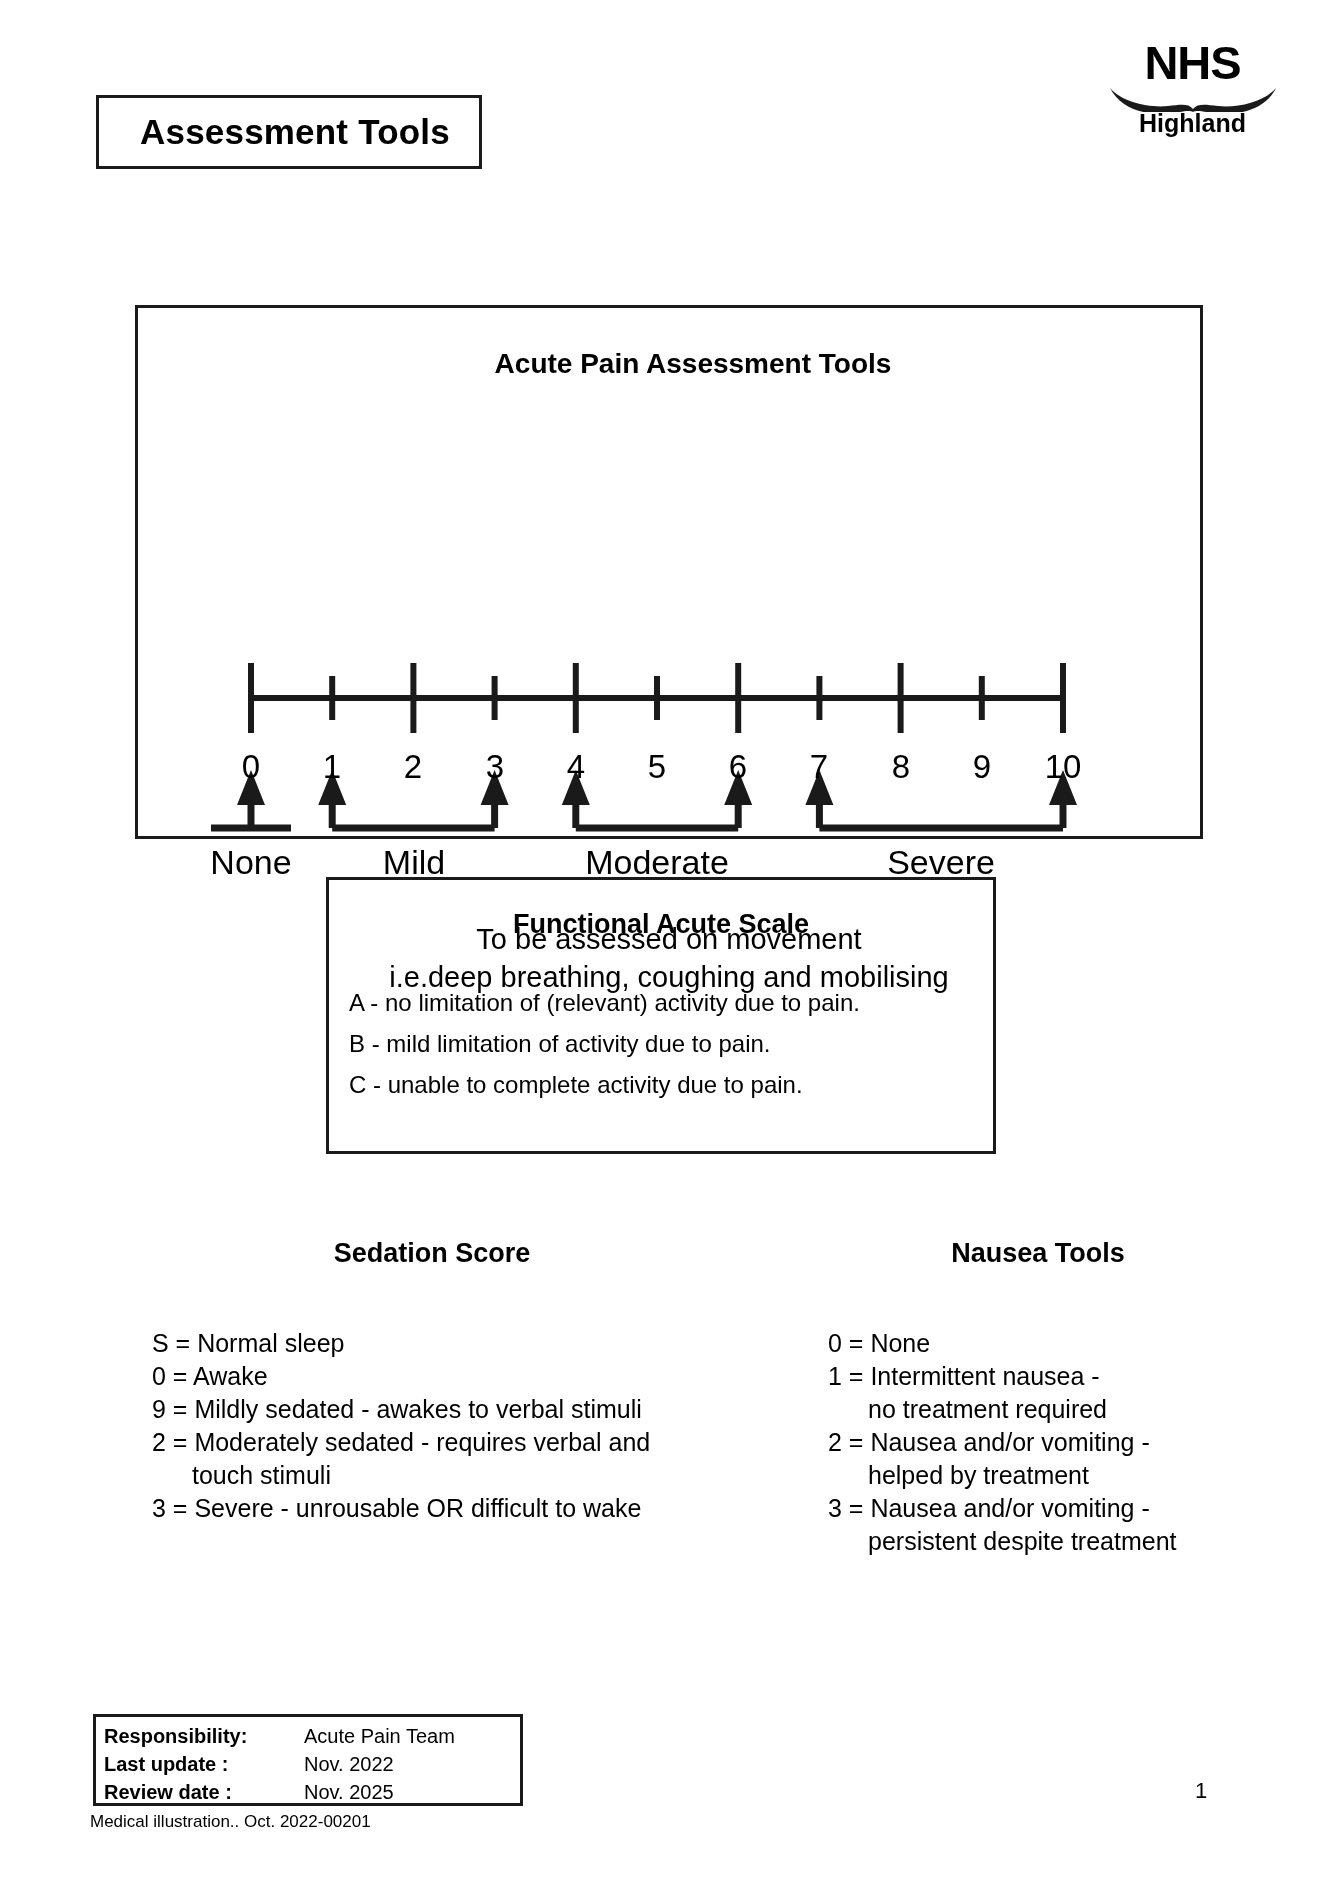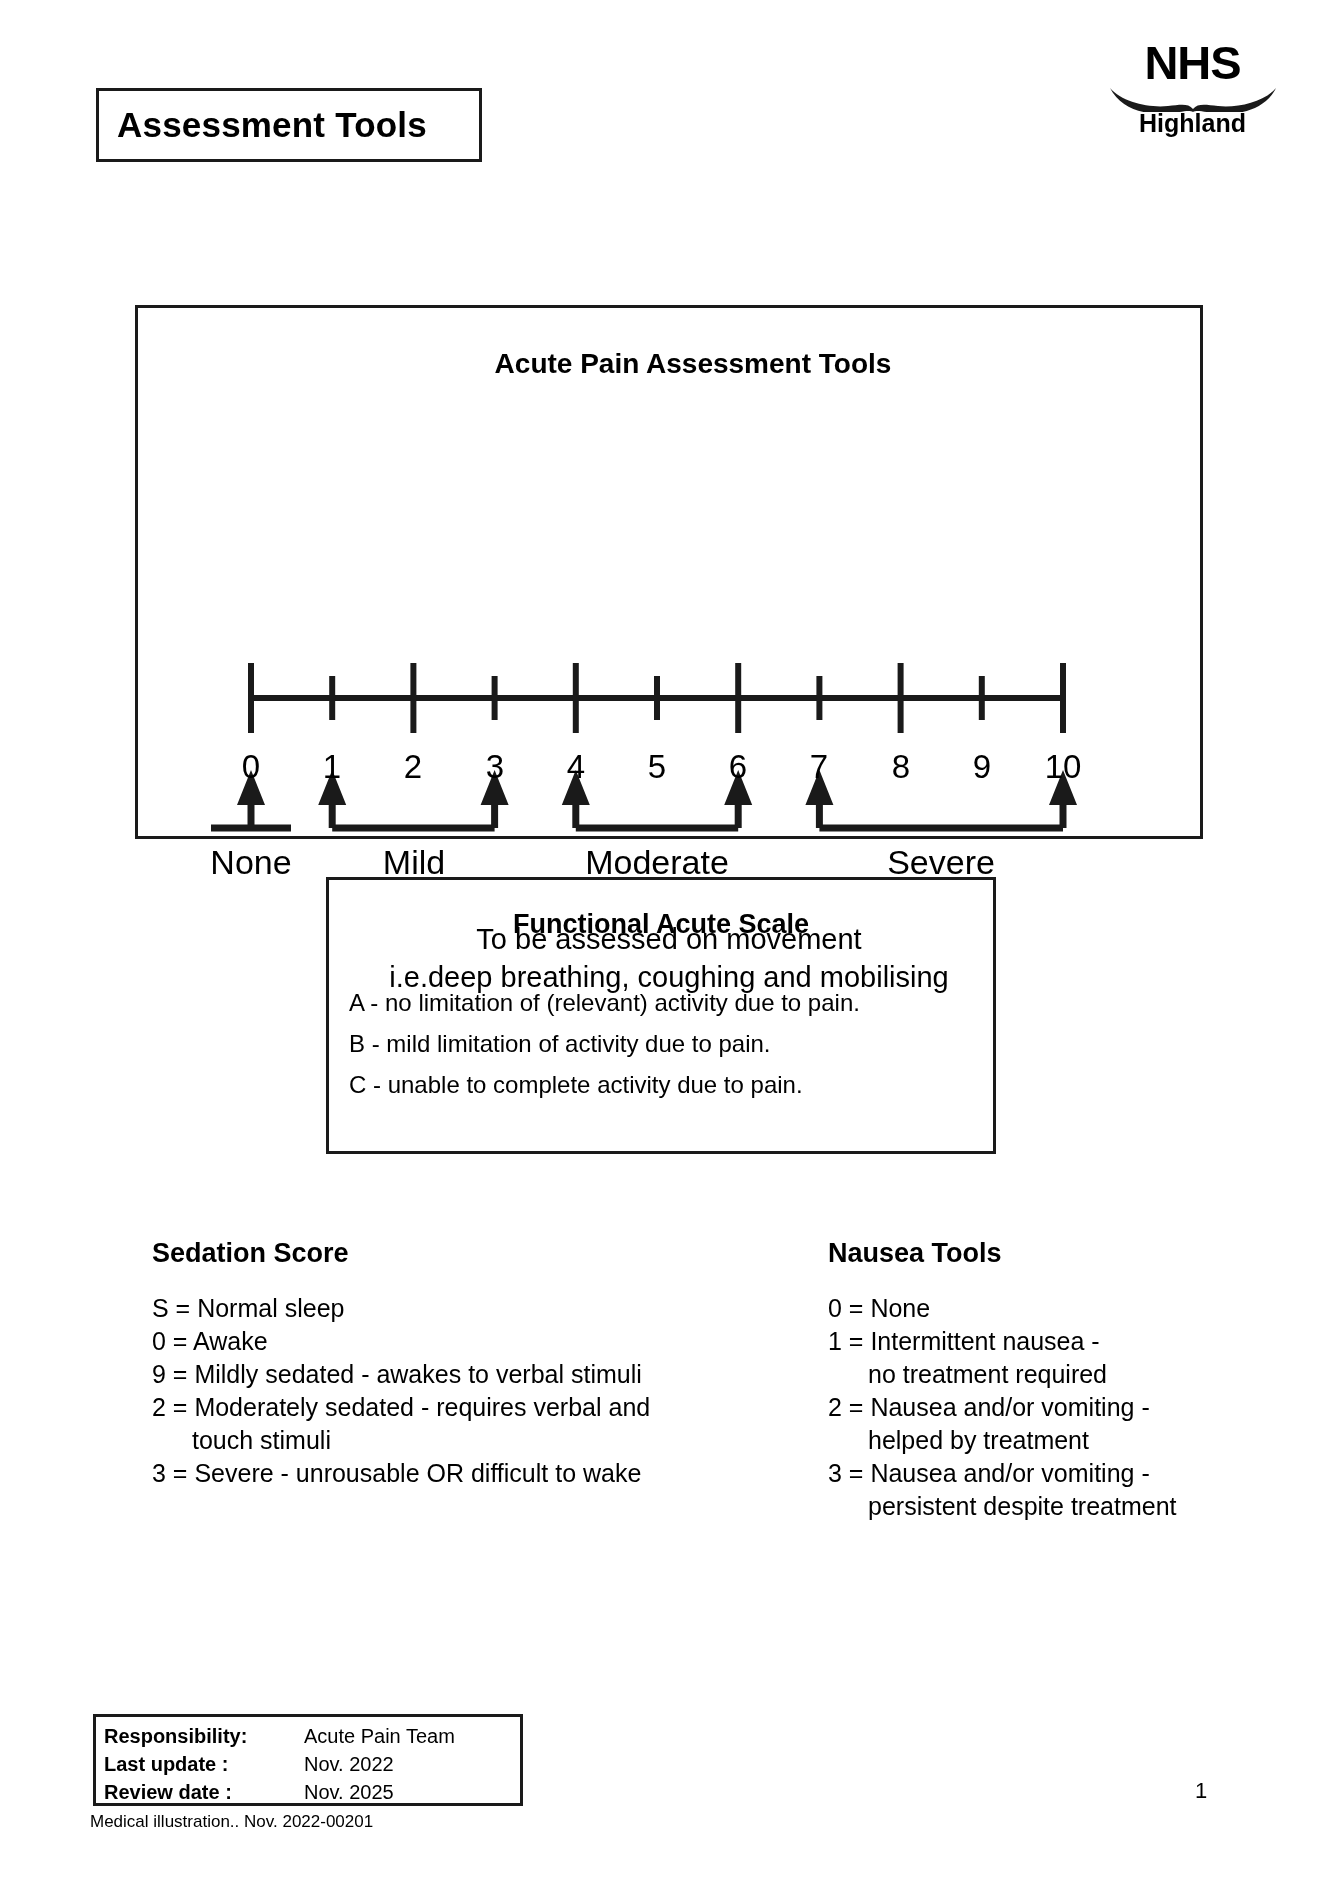--- a/index.html
+++ b/index.html
@@ -16,27 +16,28 @@
     width: 1327px;
     height: 1877px;
     background: #ffffff;
     overflow: hidden;
   }
 
   
   #title-box {
     position: absolute;
     left: 96px;
-    top: 88px;
+    top: 95px;
     width: 386px;
     height: 74px;
     border: 3px solid #1a1a1a;
     box-sizing: border-box;
     display: flex;
     align-items: center;
+    padding-left: 23px;
   }
   #title-text {
     font-size: 35px;
     font-weight: bold;
     letter-spacing: 0.2px;
     padding-left: 18px;
   }
 
   
   #logo {
@@ -164,21 +165,22 @@
   }
   #nausea-col {
     position: absolute;
     left: 828px;
     top: 1238px;
     width: 420px;
   }
   .score-heading {
     font-size: 27px;
     font-weight: bold;
-    margin-bottom: 23px;
+    margin-bottom: 58px;
+    text-align: center;
   }
   .score-item {
     font-size: 25px;
     line-height: 33px;
     margin-bottom: 0;
   }
   .score-cont {
     font-size: 25px;
     line-height: 33px;
     padding-left: 40px;
@@ -341,16 +343,16 @@
     <div class="footer-row">
       <div class="footer-key">Last update :</div>
       <div class="footer-val">Nov. 2022</div>
     </div>
     <div class="footer-row">
       <div class="footer-key">Review date :</div>
       <div class="footer-val">Nov. 2025</div>
     </div>
   </div>
 
-  <div id="footer-note">Medical illustration.. Nov. 2022-00201</div>
+  <div id="footer-note">Medical illustration.. Oct. 2022-00201</div>
   <div id="page-number">1</div>
 
 </div>
 
 </body></html>

